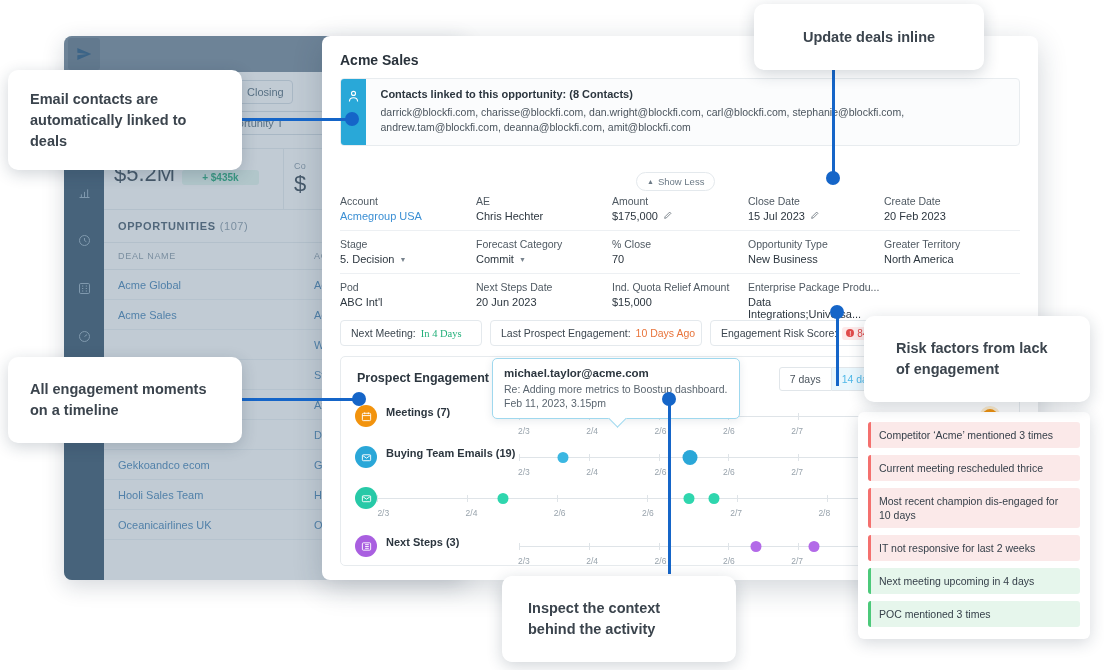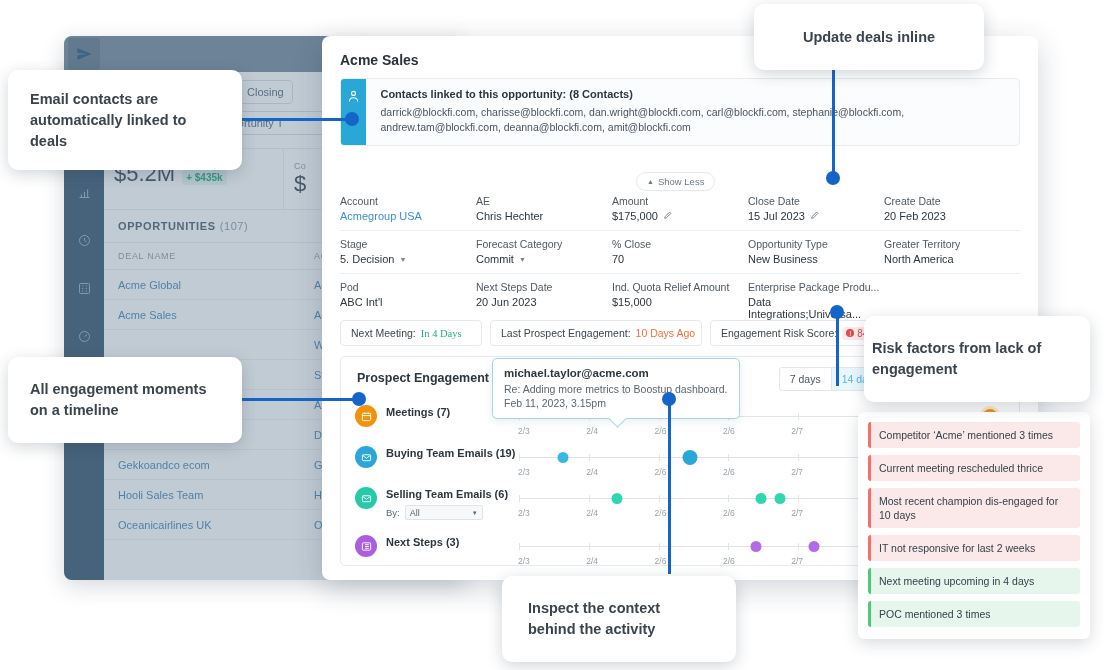--- a/index.html
+++ b/index.html
@@ -58,21 +58,21 @@
     font-size: 11px; color: #7b8fa0; letter-spacing: 1px;
   }
   .bg-kpis {
     position: absolute; left: 0; top: 76px; width: 360px; height: 62px;
     border-top: 1px solid #e7ecf0; border-bottom: 1px solid #e7ecf0;
     display: flex;
   }
   .kpi { flex: 1; padding: 12px 10px; border-right: 1px solid #e7ecf0; }
   .kpi-label { font-size: 9px; color: #8496a5; letter-spacing: .3px; }
   .kpi-val { font-size: 22px; color: #2b3b49; display: flex; align-items: baseline; gap: 7px; }
-  .kpi-delta { font-size: 10px; color: #17a673; font-weight: bold; background: #e4f6ee; padding: 2px 4px; border-radius: 3px; }
+  .kpi-delta { font-size: 10px; color: #17a673; font-weight: bold; background: #e4f6ee; padding: 2px 20px; border-radius: 3px; }
   .bg-opps-hdr {
     position: absolute; left: 0; top: 138px; width: 360px; height: 32px;
     display: flex; align-items: center; padding-left: 14px;
     font-size: 11px; font-weight: bold; color: #3f5466; letter-spacing: .6px;
   }
   .bg-opps-count { color: #8496a5; font-weight: normal; margin-left: 4px; }
   .bg-table { position: absolute; left: 0; top: 170px; width: 360px; }
   .bg-th {
     display: flex; height: 28px; align-items: center;
     border-top: 1px solid #e7ecf0; border-bottom: 1px solid #e7ecf0;
@@ -231,21 +231,21 @@
   
   .callout {
     position: absolute; background: #fff; border-radius: 10px;
     box-shadow: 0 4px 16px rgba(25,45,65,.20);
     display: flex; align-items: center;
     font-size: 14.5px; font-weight: bold; color: #3b444d; line-height: 21px;
   }
   #co-email   { left: 8px;   top: 70px;  width: 234px; height: 100px; padding: 0 22px; }
   #co-update  { left: 754px; top: 4px;   width: 230px; height: 66px;  padding: 0 36px; justify-content: center; }
   #co-timeline{ left: 8px;   top: 357px; width: 234px; height: 86px;  padding: 8px 22px; }
-  #co-risk    { left: 864px; top: 316px; width: 226px; height: 86px;  padding: 0 8px; }
+  #co-risk    { left: 864px; top: 316px; width: 226px; height: 86px;  padding: 0 32px; }
   #co-inspect { left: 502px; top: 576px; width: 234px; height: 86px;  padding: 0 26px; }
 
   .lead { position: absolute; background: #1565c8; }
   .leaddot { position: absolute; width: 14px; height: 14px; border-radius: 50%; background: #1565c8; }
 </style>
 </head>
 <body>
 
 <div id="root">
 
@@ -600,30 +600,20 @@
           </div>
         </div>
 
         <div class="pe-row" style="height:48px">
           <div class="pe-ico" style="background:#27c9a7">
             <svg width="11" height="11" viewBox="0 0 24 24" fill="none" stroke="#fff" stroke-width="2">
                 <rect x="3" y="6" width="18" height="13" rx="2"></rect>
                 <path d="M3.5 7.5L12 13.5l8.5-6"></path>
               </svg>
           </div>
-          <div class="pe-lbl-wrap">
-            <div class="pe-lbl">Selling Team Emails (6)</div>
-            <div class="pe-by">
-              <span class="pe-by-t">By:</span>
-              <span class="pe-sel">
-                <span>All</span>
-                <span style="font-size:6px">▼</span>
-              </span>
-            </div>
-          </div>
           <div class="track-wrap">
             <div class="track"></div>
             <div class="tick" style="left:0%"></div>
               <div class="tick" style="left:14.3%"></div>
               <div class="tick" style="left:28.6%"></div>
             <div class="tick" style="left:42.9%"></div>
               <div class="tick" style="left:57.2%"></div>
               <div class="tick" style="left:71.5%"></div>
             <div class="tick" style="left:85.8%"></div>
               <div class="tick" style="left:99.8%"></div>

